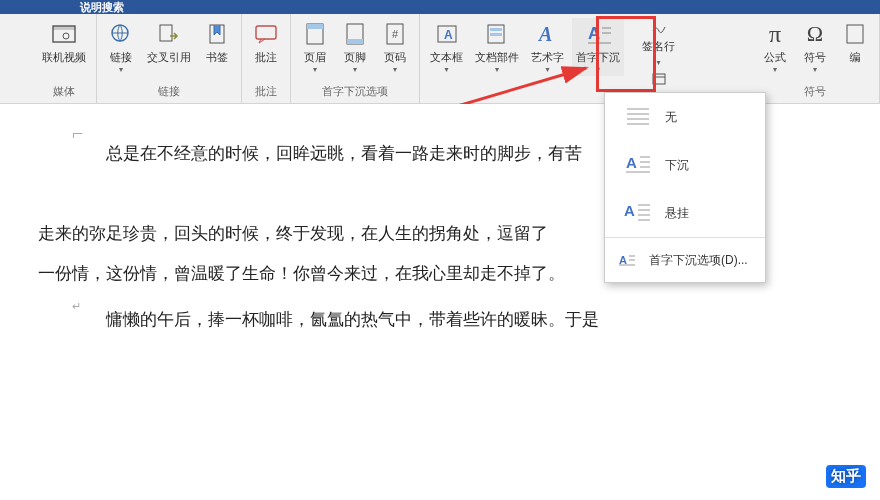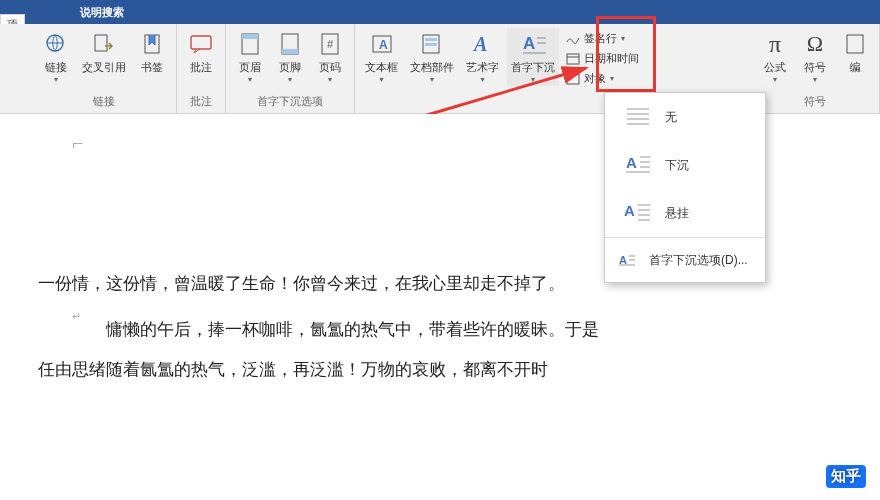--- a/index.html
+++ b/index.html
@@ -1,26 +1,26 @@
 <!DOCTYPE html>
 <html><head>
 <meta charset="utf-8">
 <style>
   * { box-sizing: border-box; margin: 0; padding: 0; }
   body { width: 880px; height: 500px; font-family: "Microsoft YaHei", sans-serif; background: #fff; overflow: hidden; position: relative; font-size: 12px; }
-  .title-bar { background: #2b579a; color: #fff; height: 24px; display: flex; align-items: center; padding-left: 80px; font-weight: bold; font-size: 11px; }
+  .title-bar { background: #2b579a; color: #fff; height: 14px; display: flex; align-items: center; padding-left: 80px; font-weight: bold; font-size: 11px; }
   .ribbon { background: #f1f1f1; border-bottom: 1px solid #d4d4d4; height: 90px; display: flex; position: relative; }
   .group { border-right: 1px solid #d4d4d4; display: flex; flex-direction: column; align-items: center; justify-content: space-between; padding: 4px 6px 2px 6px; }
   .group-items { display: flex; gap: 4px; align-items: flex-start; flex: 1; }
   .group-label { font-size: 11px; color: #666; text-align: center; padding: 2px 0; }
   .btn { display: flex; flex-direction: column; align-items: center; gap: 2px; padding: 2px 4px; cursor: pointer; }
   .btn-label { font-size: 11px; color: #333; white-space: nowrap; }
   .icon { width: 28px; height: 28px; display: flex; align-items: center; justify-content: center; }
   .small-list { display: flex; flex-direction: column; gap: 3px; padding-top: 2px; }
-  .small-item { display: flex; align-items: center; gap: 4px; font-size: 11px; color: #333; padding: 1px 3px; }
+  .small-item { display: flex; align-items: center; gap: 4px; font-size: 11px; color: #333; padding: 1px 3px; flex-direction: column; }
   .small-icon { width: 14px; height: 14px; display: flex; align-items: center; justify-content: center; }
   .dropdown-arrow { font-size: 8px; color: #666; margin-top: -2px; }
   .highlight-box { position: absolute; border: 3px solid #e53935; pointer-events: none; }
   .arrow-svg { position: absolute; pointer-events: none; }
   .dropdown-menu { position: absolute; background: #fff; border: 1px solid #ccc; box-shadow: 2px 3px 8px rgba(0,0,0,0.25); z-index: 10; }
   .menu-item { display: flex; align-items: center; gap: 12px; padding: 10px 18px; font-size: 12px; color: #333; cursor: pointer; }
   .menu-icon { width: 30px; height: 28px; display: flex; align-items: center; justify-content: center; }
   .menu-sep { border-top: 1px solid #e0e0e0; }
   .doc-area { background: #fff; padding: 30px 60px 0 72px; font-family: SimSun, serif; font-size: 17px; color: #222; line-height: 2.35; position: relative; }
   .para { text-indent: 2em; }
@@ -34,20 +34,35 @@
 <body>
 
 <div class="title-bar">
   <span>说明搜索</span>
 </div>
 <div class="tab-stub">项</div>
 
 <div class="ribbon">
   <div style="width:32px"></div>
 
+  <div class="group">
+    <div class="group-items">
+      <div class="btn">
+        <span class="icon">
+            <svg width="28" height="24">
+              <rect x="3" y="4" width="22" height="16" fill="none" stroke="#555" stroke-width="1.4"></rect>
+              <rect x="3" y="4" width="22" height="4" fill="#555" opacity="0.25"></rect>
+              <circle cx="16" cy="14" r="3" fill="none" stroke="#555"></circle>
+            </svg>
+          </span>
+        <span class="btn-label">联机视频</span>
+      </div>
+    </div>
+    <div class="group-label">媒体</div>
+  </div>
 
   <div class="group">
     <div class="group-items">
       <div class="btn">
         <span class="icon">
             <svg width="26" height="24">
               <circle cx="12" cy="11" r="8" fill="none" stroke="#3a6fa5" stroke-width="1.4"></circle>
               <path d="M4 11h16M12 3c3 4 3 12 0 16M12 3c-3 4-3 12 0 16" stroke="#3a6fa5" fill="none"></path>
             </svg>
           </span>
@@ -290,27 +305,26 @@
           <line x1="1" y1="13" x2="17" y2="13" stroke="#999"></line>
         </svg>
       </span>
     <span>首字下沉选项(D)...</span>
   </div>
 </div>
 
 <div class="doc-area">
   <span class="cursor-mark">⌐</span>
   <div class="para">
+    <span>总是在不经意的时候，回眸远眺，看着一路走来时的脚步，有苦</span><br>
     <br>
-    <br>
-    <br>
+    <span style="margin-left:-2em">走来的弥足珍贵，回头的时候，终于发现，在人生的拐角处，逗留了</span><br>
     <span style="margin-left:-2em"><span>一份情，这份情，曾温暖了生命！</span><span class="underline">你曾今来过，在我心里却走不掉了。</span></span>
   </div>
   <div style="height:6px;color:#aaa;font-size:11px;">↵</div>
   <div class="para">
     <span>慵懒的午后，捧一杯咖啡，氤氲的热气中，带着些许的暖昧。于是</span><br>
-    <span style="margin-left:-2em">任由思绪随着氤氲的热气，泛滥，再泛滥！万物的哀败，都离不开时</span>
   </div>
 </div>
 
 <div class="watermark">
   <span class="zhihu-logo">知乎</span>
 </div>
 
 </body></html>

